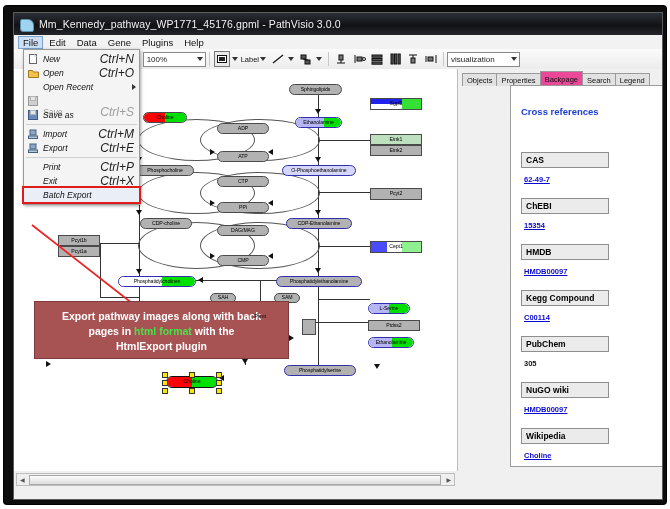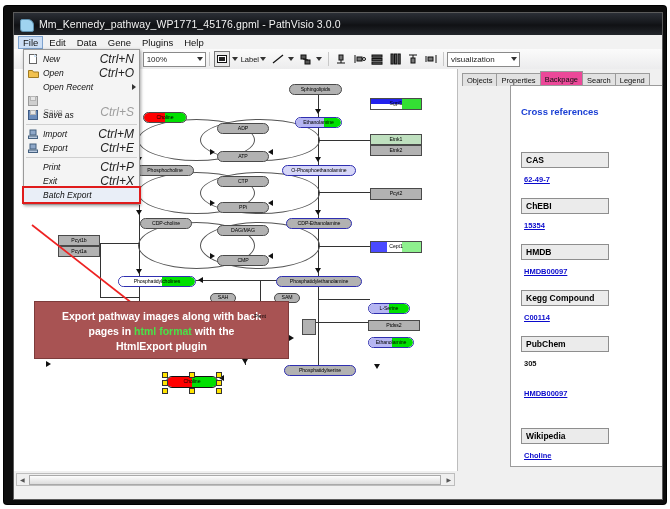--- a/index.html
+++ b/index.html
@@ -582,20 +582,21 @@
           <div class="xref-head">Kegg Compound</div>
           <a class="xref-val" href="#">C00114</a>
         </div>
 
         <div class="xref" style="top:250px;">
           <div class="xref-head">PubChem</div>
           <span class="xref-val plain">305</span>
         </div>
 
         <div class="xref" style="top:296px;">
+          <div class="xref-head">NuGO wiki</div>
           <a class="xref-val" href="#">HMDB00097</a>
         </div>
 
         <div class="xref" style="top:342px;">
           <div class="xref-head">Wikipedia</div>
           <a class="xref-val" href="#">Choline</a>
         </div>
 
       </div>
     </div>

